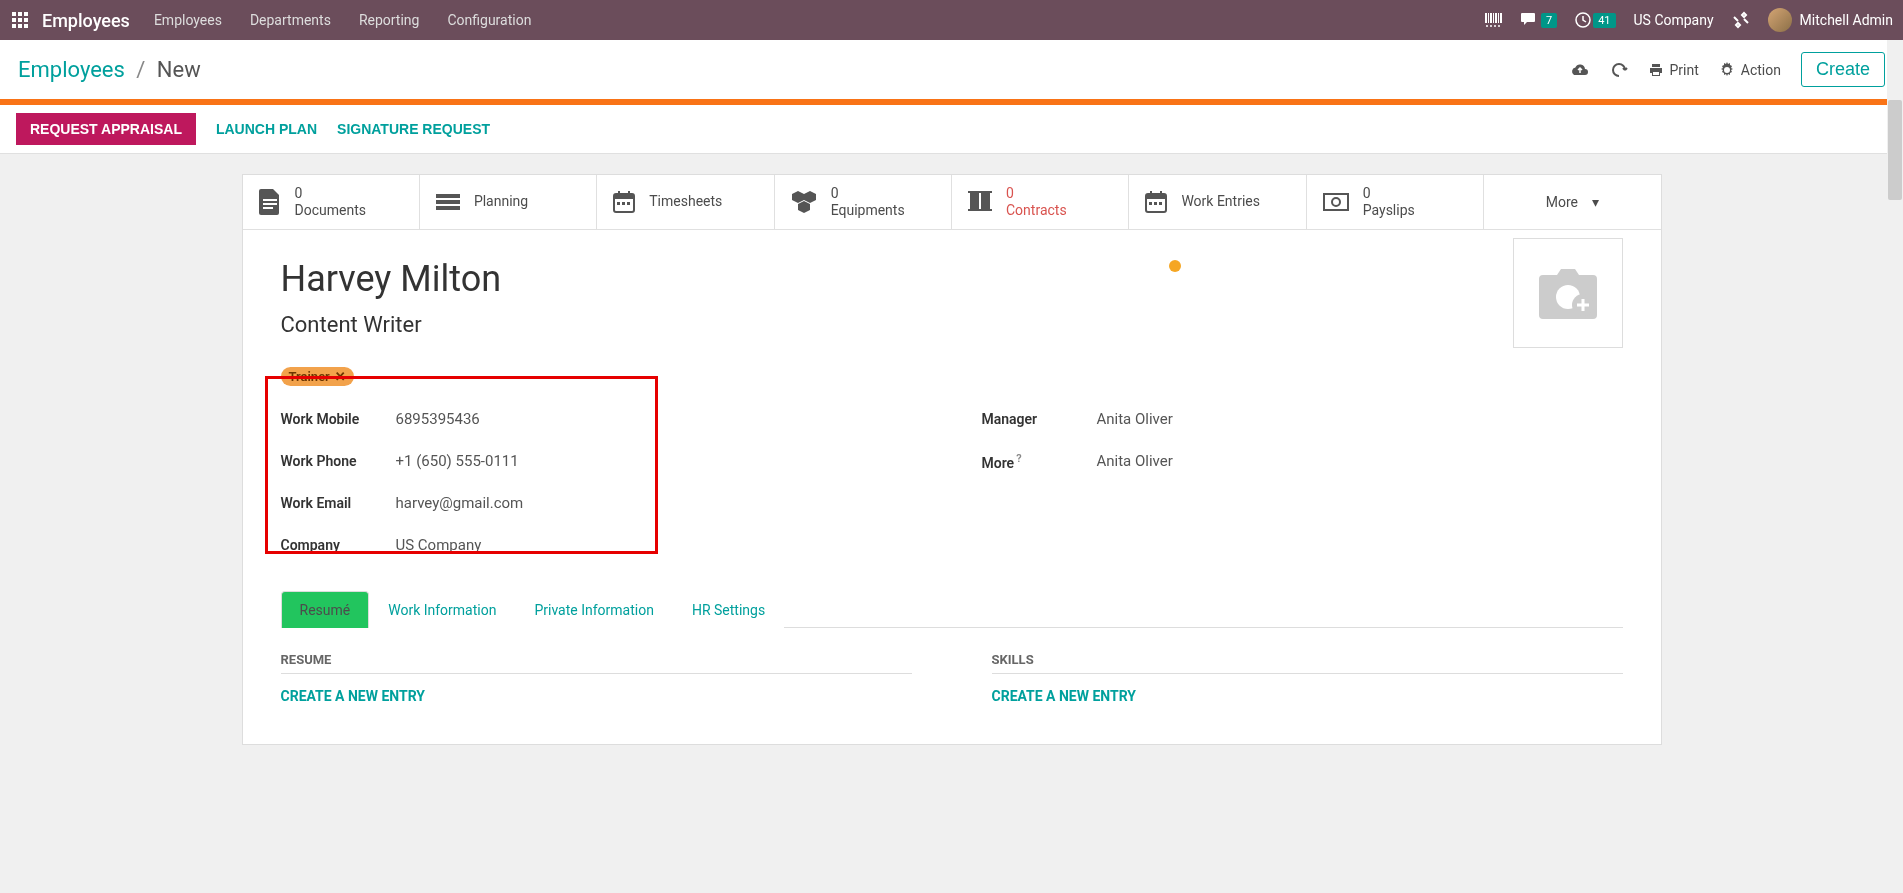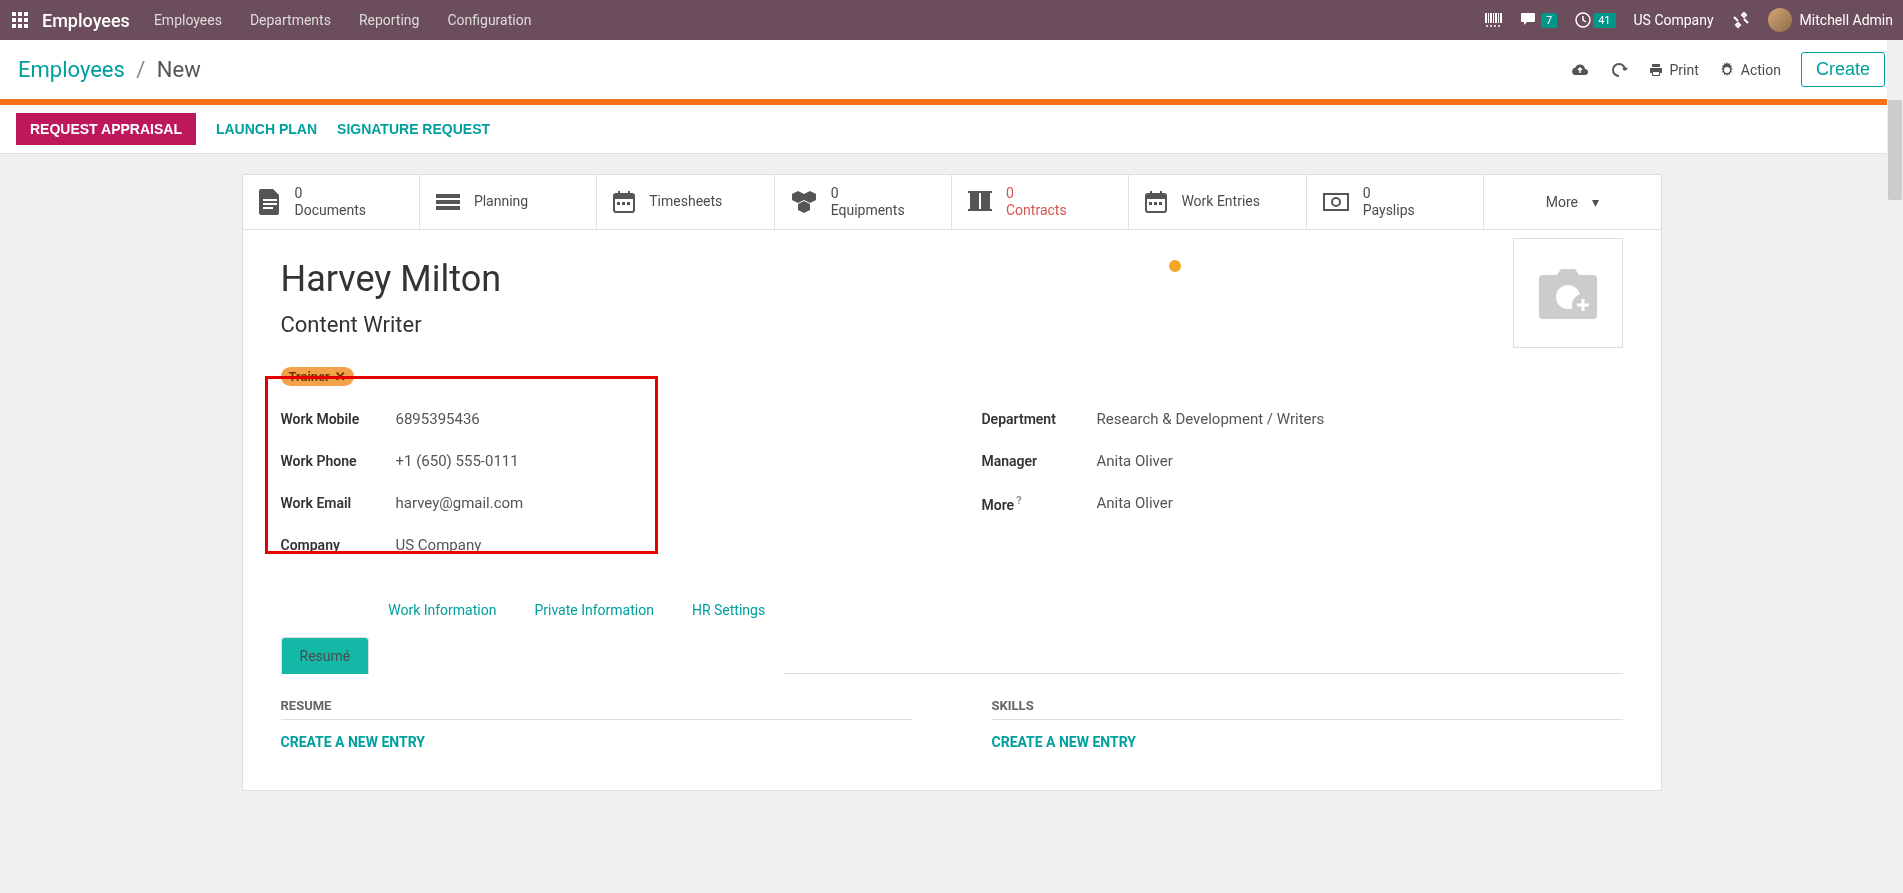--- a/index.html
+++ b/index.html
@@ -68,21 +68,21 @@
 .field-col { flex: 1; }
 .field-row { display: flex; padding: 12px 0; align-items: center; }
 .field-label { width: 115px; font-weight: 600; color: #333; font-size: 14px; }
 .field-value { color: #555; font-size: 15px; }
 .help-q { color: #888; font-size: 11px; margin-left: 2px; vertical-align: super; cursor: pointer; }
 
 
 .tabs-wrap { padding: 0 38px; }
 .tabs { display: flex; border-bottom: 1px solid #ddd; }
 .tab { padding: 10px 18px; border: 1px solid transparent; border-bottom: none; cursor: pointer; color: #00A09D; background: #fff; position: relative; top: 1px; }
-.tab.active { border-color: #ddd; color: #4c4c4c; border-radius: 4px 4px 0 0; background: #14b8a6; margin-top: 46px; }
+.tab.active { border-color: #ddd; color: #4c4c4c; border-radius: 4px 4px 0 0; background: #22c55e; }
 
 
 .tab-content { padding: 24px 38px 40px 38px; display: flex; gap: 80px; }
 .tab-col { flex: 1; }
 .section-title { font-size: 13px; font-weight: 700; color: #666; padding-bottom: 6px; border-bottom: 1px solid #ddd; margin-bottom: 14px; }
 .create-link { color: #00A09D; font-weight: 700; font-size: 14px; cursor: pointer; }
 
 
 .scroll-track { position: fixed; right: 0; top: 40px; bottom: 0; width: 16px; background: #f0f0f0; }
 .scroll-thumb { position: absolute; top: 60px; width: 14px; height: 100px; background: #ccc; border-radius: 2px; left: 1px; }
@@ -334,24 +334,20 @@
               <span class="field-label">Work Email</span>
               <span class="field-value">harvey@gmail.com</span>
             </div>
           <div class="field-row">
               <span class="field-label">Company</span>
               <span class="field-value">US Company</span>
             </div>
         </div>
         <div class="field-col">
           <div class="field-row">
-              <span class="field-label">Department</span>
-              <span class="field-value">Research &amp; Development / Writers</span>
-            </div>
-          <div class="field-row">
               <span class="field-label">Manager</span>
               <span class="field-value">Anita Oliver</span>
             </div>
           <div class="field-row">
               <span class="field-label"><span>More</span><span class="help-q">?</span></span>
               <span class="field-value">Anita Oliver</span>
             </div>
         </div>
       </div>
     </div>

